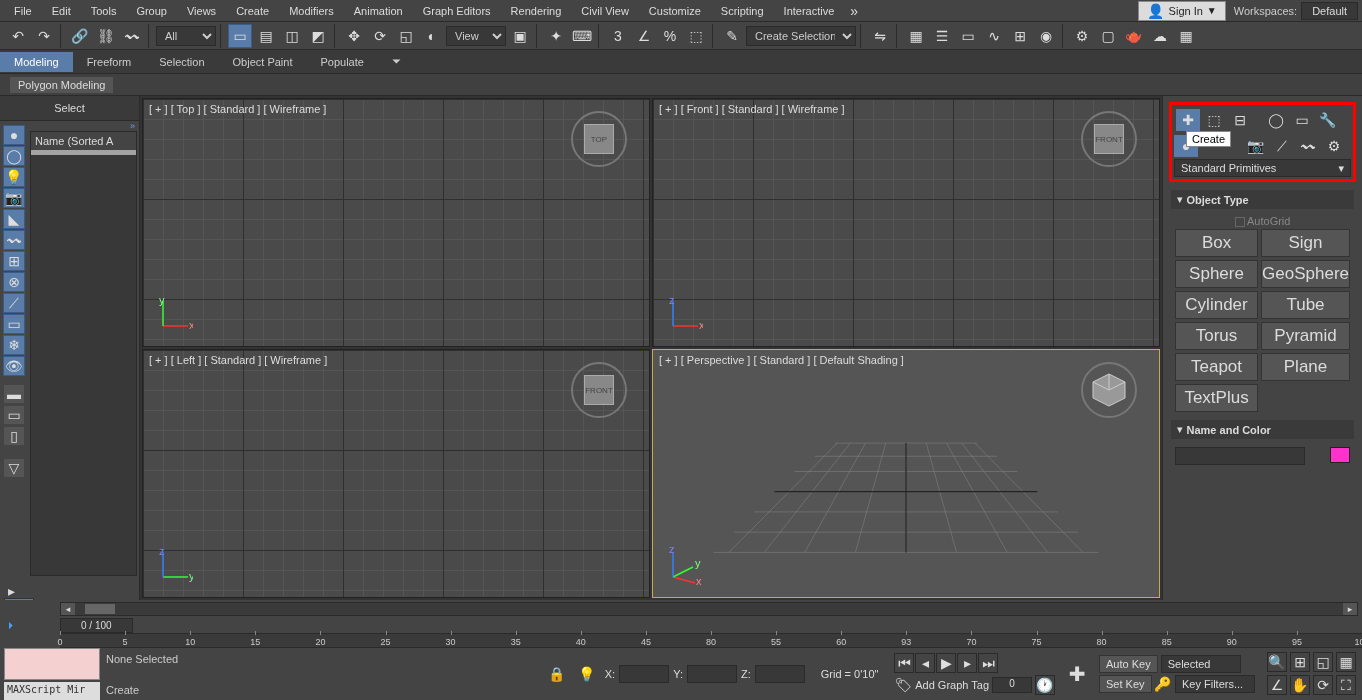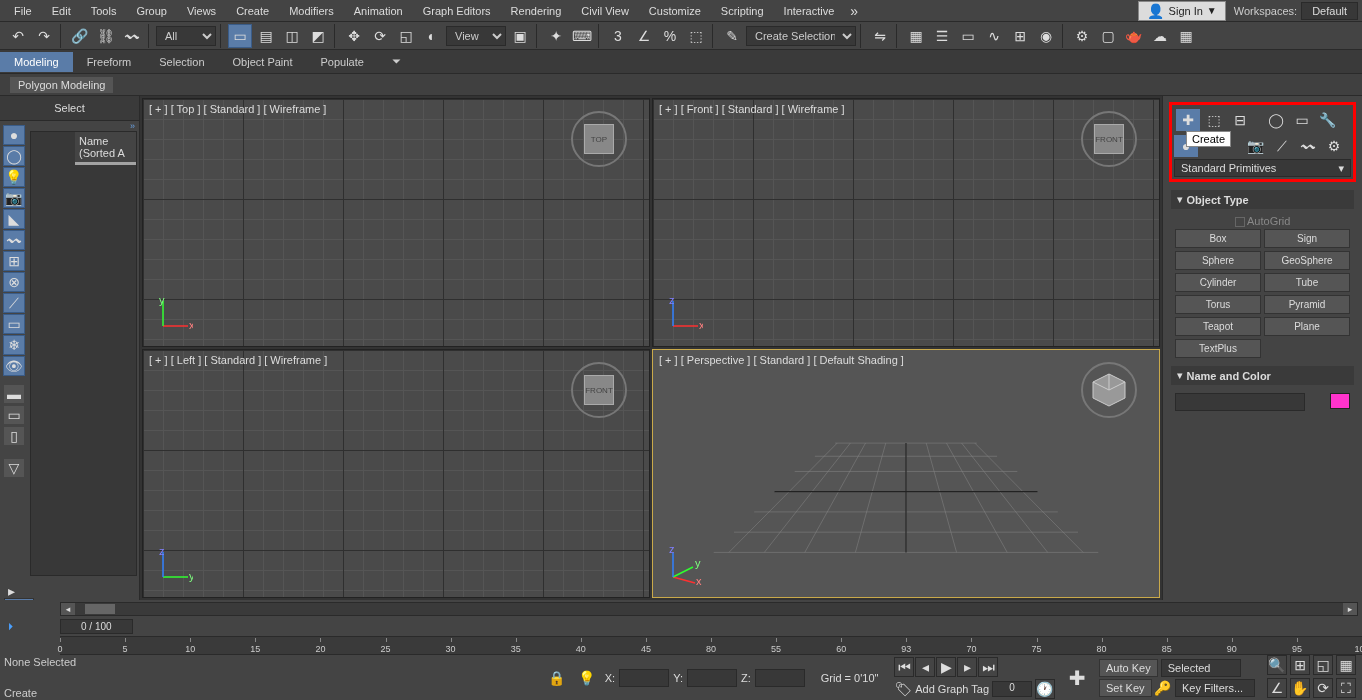--- a/index.html
+++ b/index.html
@@ -31,21 +31,21 @@
 .mainbody { position: absolute; top: 96px; bottom: 100px; left: 0; right: 0; display: flex; }
 
 
 .leftbar { width: 140px; background: #444444; display: flex; flex-direction: column; border-right: 1px solid #2a2a2a; }
 .leftbar-head { text-align: center; padding: 6px 0; background: #3a3a3a; border-bottom: 1px solid #2a2a2a; }
 .leftbar-body { flex: 1; display: flex; }
 .iconcol { width: 28px; background: #444; display: flex; flex-direction: column; gap: 1px; padding-top: 4px; align-items: center; }
 .iconcol .ic { width: 22px; height: 20px; background: #5a7ca8; border: 1px solid #3a5c88; cursor: pointer; display:flex; align-items:center; justify-content:center; }
 .iconcol .ic.grey { background: #555; border-color: #444; }
 .listcol { flex: 1; background: #383838; border: 1px solid #2a2a2a; margin: 2px; }
-.listcol .hdr { background: #444; padding: 3px 4px; border-bottom: 3px solid #a3a3a3; margin-left: 44px; }
+.listcol .hdr { background: #444; padding: 3px 4px; border-bottom: 5px solid #a3a3a3; }
 
 
 .vparea { flex: 1; background: #333; position: relative; display: grid; grid-template-columns: 1fr 1fr; grid-template-rows: 1fr 1fr; gap: 2px; padding: 2px; }
 .viewport { background: #4a4a4a; border: 1px solid #222; position: relative; overflow: hidden; }
 .viewport.active { border: 1px solid #c9a94a; }
 .viewport .label { position: absolute; top: 4px; left: 6px; color: #ddd; font-size: 11px; z-index: 5; }
 .grid-overlay { position:absolute; inset:0; background-image: linear-gradient(#555 1px, transparent 1px), linear-gradient(90deg, #555 1px, transparent 1px); background-size: 20px 20px; }
 .grid-major { position:absolute; inset:0; background-image: linear-gradient(#2f2f2f 1px, transparent 1px), linear-gradient(90deg, #2f2f2f 1px, transparent 1px); background-size: 100px 100px; }
 .axis { position: absolute; bottom: 10px; left: 10px; width: 40px; height: 40px; }
 .viewcube { position: absolute; top: 10px; right: 20px; width: 60px; height: 60px; display:flex; align-items:center; justify-content:center; }
@@ -63,21 +63,21 @@
 .cmd-tab.active { background: #5a7ca8; }
 .cmd-subtabs { display:flex; gap:2px; margin-top:2px; align-items:center; }
 .cmd-dropdown { background:#383838; border:1px solid #2a2a2a; padding:2px 6px; margin-top:2px; font-size:11px; }
 .tooltip { position:absolute; background:#fff; color:#000; padding:1px 5px; border:1px solid #888; font-size:11px; z-index:100; }
 
 .rollout { margin: 2px 8px; }
 .rollout-head { background:#3a3a3a; padding:3px 6px; cursor:pointer; display:flex; align-items:center; gap:4px; }
 .rollout-body { padding: 4px; }
 .autogrid { text-align:center; color:#888; padding:2px; }
 .btngrid { display:grid; grid-template-columns:1fr 1fr; gap:3px; }
-.objbtn { background:#555; border:1px solid #333; padding:3px 0; text-align:center; cursor:pointer; font-size:10px; }
+.objbtn { background:#555; border:1px solid #333; padding:3px 0; text-align:center; cursor:pointer; font-size:17px; }
 .colorswatch { width:20px; height:16px; background:#ff33cc; border:1px solid #222; float:right; margin-top:4px; }
 .name-input { width: 130px; height:18px; background:#383838; border:1px solid #2a2a2a; margin-top:4px; }
 
 
 .bottom { position:absolute; bottom:0; left:0; right:0; height:100px; background:#444; display:flex; flex-direction:column; }
 .timeslider-row { height:18px; display:flex; align-items:center; }
 .timeslider-row .slider-btn { background:#383838; border:1px solid #2a2a2a; padding:1px 20px; margin-left:60px; font-size:10px; }
 .timeruler { height:20px; background:#3a3a3a; position:relative; border-top:1px solid #2a2a2a; border-bottom:1px solid #2a2a2a; margin-left:60px; }
 .timeruler .tick { position:absolute; bottom:0; font-size:9px; color:#ccc; transform:translateX(-50%); }
 .timeruler .tickline { position:absolute; bottom:12px; width:1px; height:4px; background:#888; }
@@ -568,20 +568,24 @@
       <div class="tickline" style="left: 85%;"></div>
       <div class="tick" style="left: 85%;">85</div>
       <div class="tickline" style="left: 90%;"></div>
       <div class="tick" style="left: 90%;">90</div>
       <div class="tickline" style="left: 95%;"></div>
       <div class="tick" style="left: 95%;">95</div>
       <div class="tick" style="left: 100%;">100</div>
     </div>
 
   <div class="statusbar">
+    <div class="status-left-box">
+      <div class="status-pink"></div>
+      <div class="status-script">MAXScript Mir</div>
+    </div>
     <div style="display:flex; flex-direction:column; gap:19px;">
       <span class="prompt">None Selected</span>
       <span class="prompt">Create</span>
     </div>
     <div style="flex:1;"></div>
     <div class="tb-btn">
         <span class="glyph">🔒</span>
       </div>
     <div class="tb-btn">
         <span class="glyph">💡</span>

